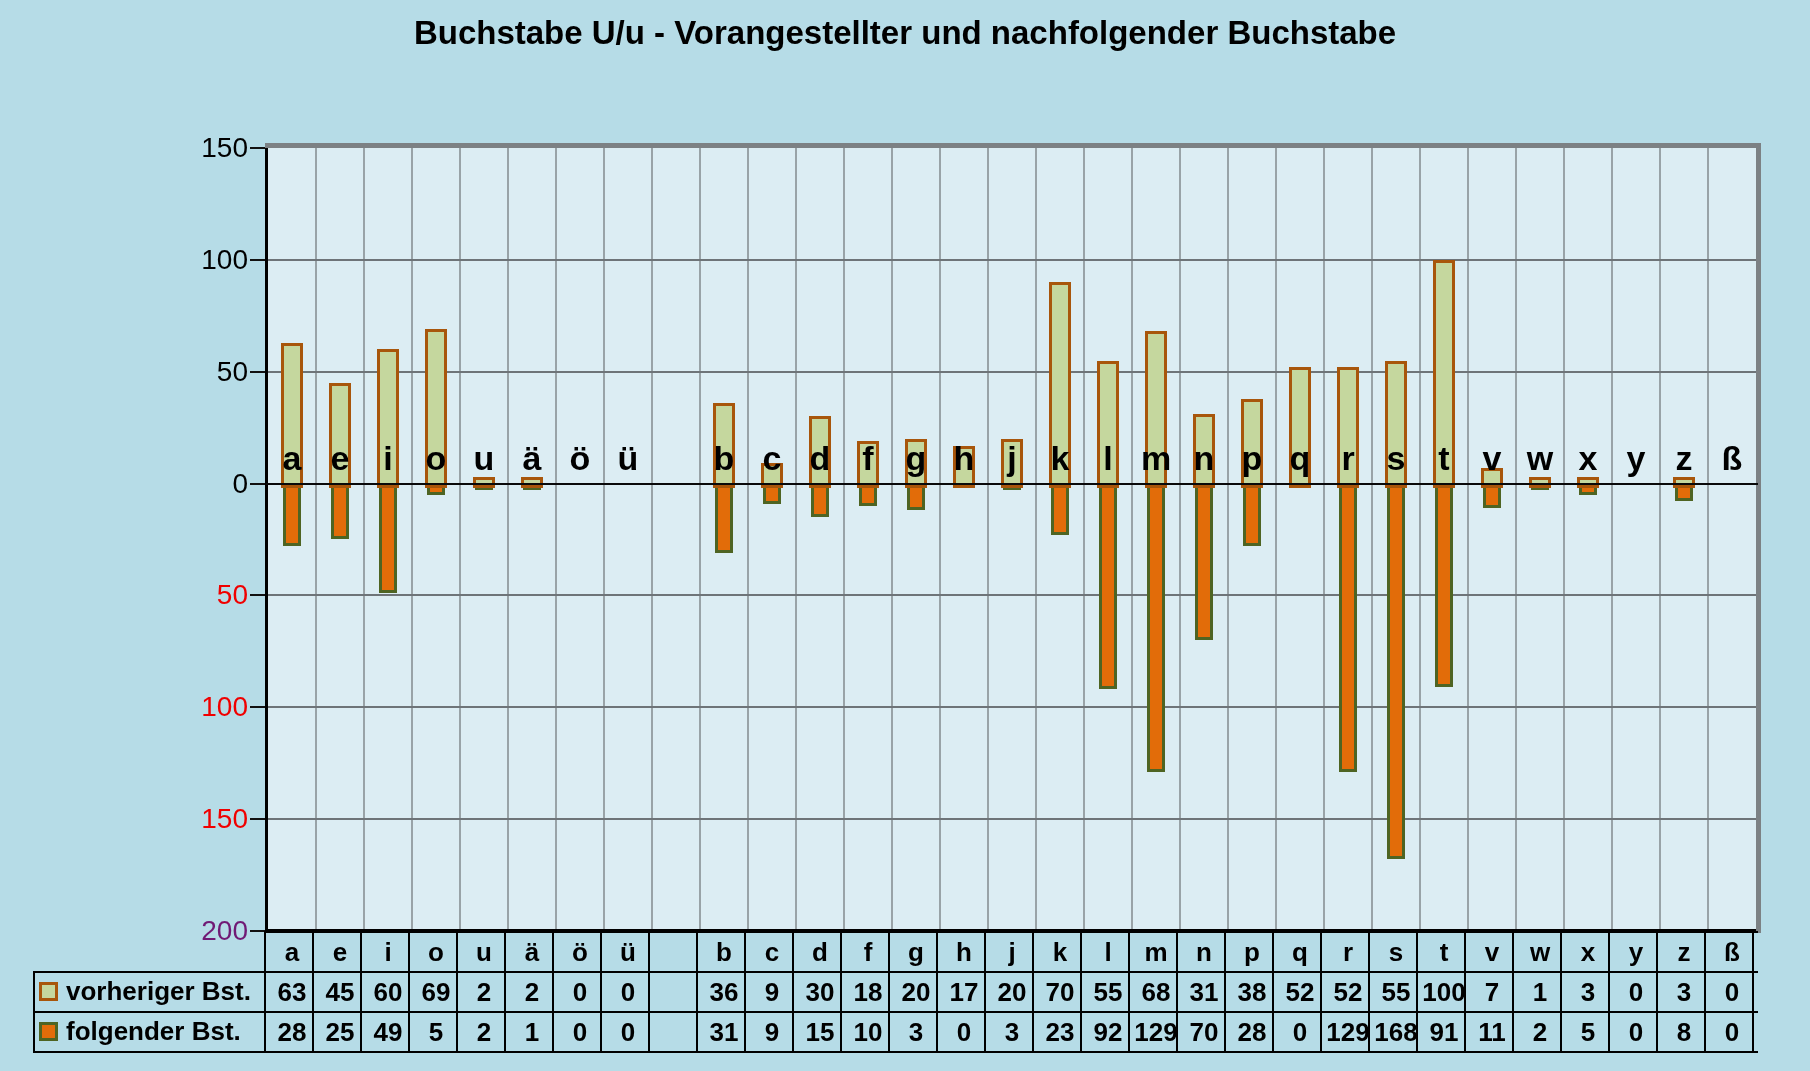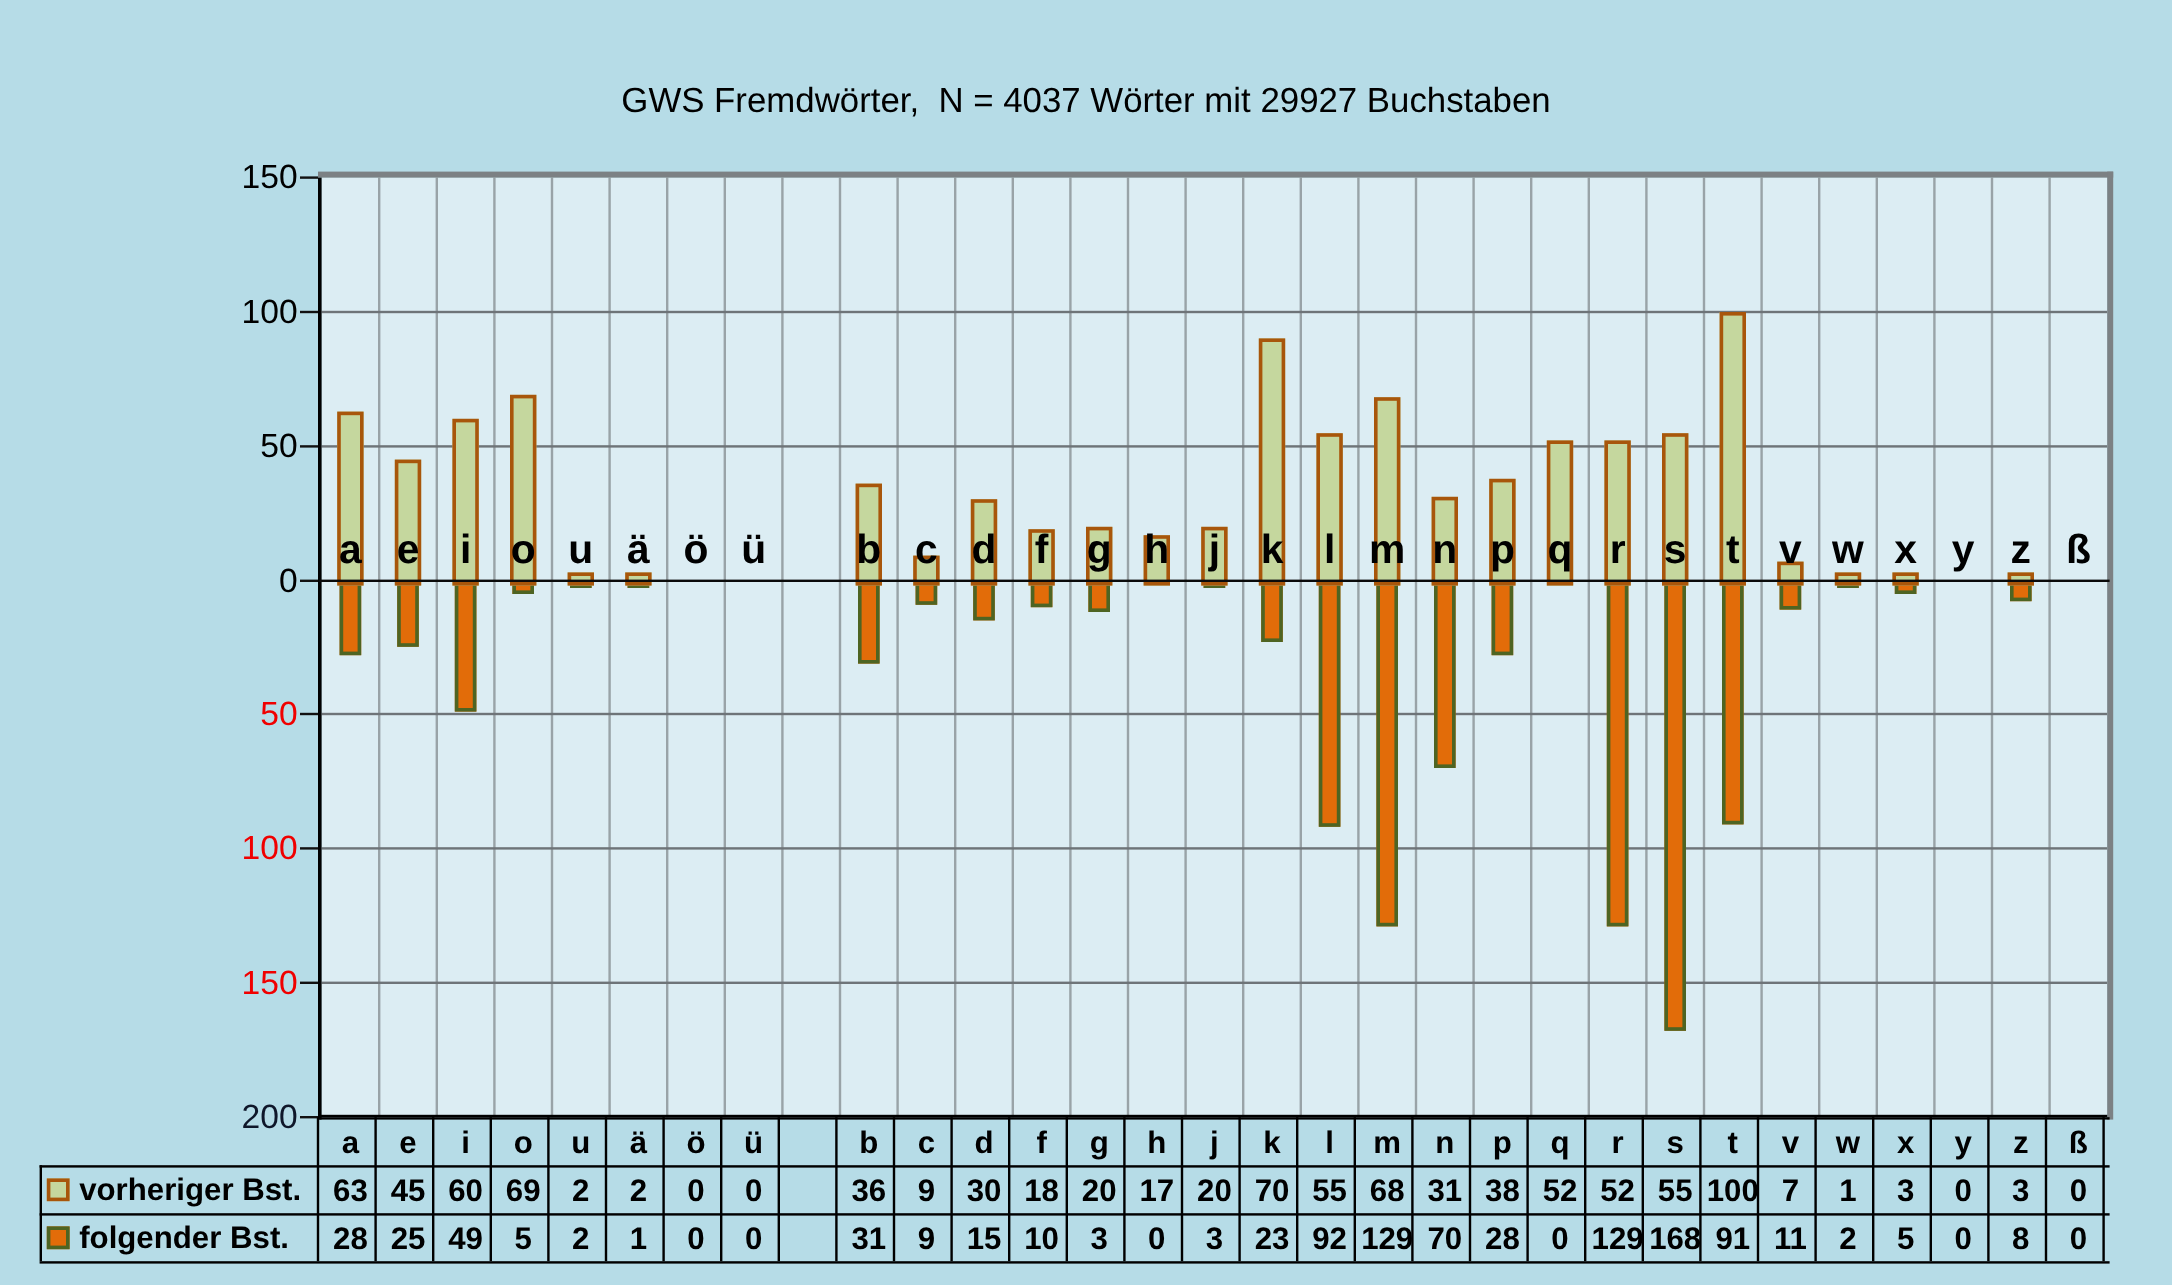--- a/index.html
+++ b/index.html
@@ -28,21 +28,21 @@
   .legendcell{position:absolute;display:flex;align-items:center;gap:8px;
          font-weight:bold;font-size:26px;color:#000;}
   .swatch{width:19px;height:19px;box-sizing:border-box;flex:0 0 auto;}
   .swatch.s-up{background:#c5d79e;border:3px solid #a8560b;}
   .swatch.s-down{background:#e26c09;border:3px solid #4e6422;}
 </style>
 </head>
 <body>
 
 <div class="page">
-  <div class="subtitle">GWS Fremdwörter,&nbsp; N = 4037 Wörter mit 29927 Buchstaben</div>
+  <div class="title">Buchstabe U/u - Vorangestellter und nachfolgender Buchstabe</div>
 
   <div class="plot" id="plot">
       <div class="gridv" style="left: 47px;"></div>
       <div class="gridv" style="left: 95px;"></div>
       <div class="gridv" style="left: 143px;"></div>
       <div class="gridv" style="left: 191px;"></div>
       <div class="gridv" style="left: 239px;"></div>
       <div class="gridv" style="left: 287px;"></div>
       <div class="gridv" style="left: 335px;"></div>
       <div class="gridv" style="left: 383px;"></div>
@@ -167,21 +167,21 @@
       <div class="ylab" style="left: 148px; top: 355.714px; color: rgb(0, 0, 0);">50</div>
       <div class="ytick" style="left: 250px; top: 370.714px;"></div>
       <div class="ylab" style="left: 148px; top: 467.571px; color: rgb(0, 0, 0);">0</div>
       <div class="ytick" style="left: 250px; top: 482.571px;"></div>
       <div class="ylab" style="left: 148px; top: 579.429px; color: rgb(240, 0, 0);">50</div>
       <div class="ytick" style="left: 250px; top: 594.429px;"></div>
       <div class="ylab" style="left: 148px; top: 691.286px; color: rgb(240, 0, 0);">100</div>
       <div class="ytick" style="left: 250px; top: 706.286px;"></div>
       <div class="ylab" style="left: 148px; top: 803.143px; color: rgb(240, 0, 0);">150</div>
       <div class="ytick" style="left: 250px; top: 818.143px;"></div>
-      <div class="ylab" style="left: 148px; top: 915px; color: #0f172a;">200</div>
+      <div class="ylab" style="left: 148px; top: 915px; color: #701a75;">200</div>
       <div class="ytick" style="left: 250px; top: 930px;"></div>
     </div>
   <div id="dtable">
       <div class="tline" style="left: 33px; top: 971px; width: 2px; height: 80px;"></div>
       <div class="tline" style="left: 264px; top: 931px; width: 2px; height: 120px;"></div>
       <div class="tline" style="left: 312px; top: 931px; width: 2px; height: 120px;"></div>
       <div class="tline" style="left: 360px; top: 931px; width: 2px; height: 120px;"></div>
       <div class="tline" style="left: 408px; top: 931px; width: 2px; height: 120px;"></div>
       <div class="tline" style="left: 456px; top: 931px; width: 2px; height: 120px;"></div>
       <div class="tline" style="left: 504px; top: 931px; width: 2px; height: 120px;"></div>

